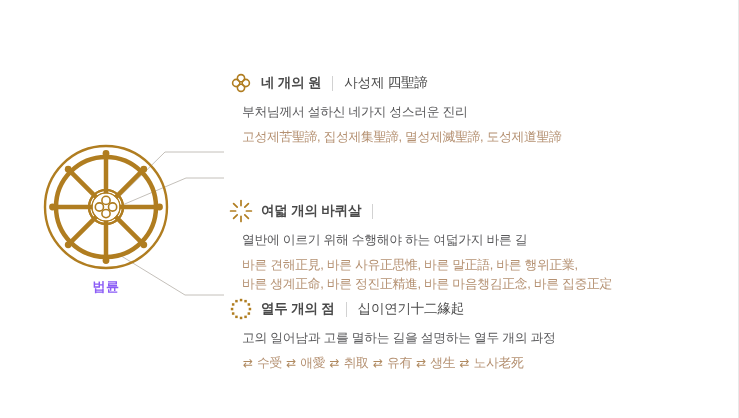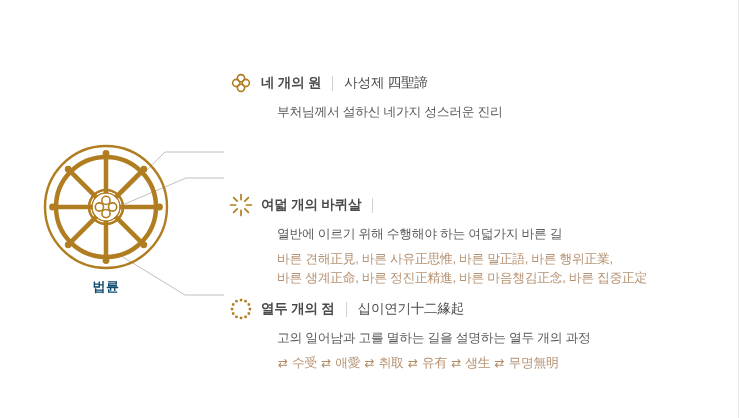--- a/index.html
+++ b/index.html
@@ -37,31 +37,31 @@
     left: 36px;
     top: 142px;
     width: 140px;
     text-align: center;
   }
   #wheel-svg { display: block; margin: 0 auto; }
   #wheel-caption {
     margin-top: 6px;
     font-size: 13px;
     font-weight: bold;
-    color: #0c4a6e;
+    color: #8b5cf6;
     letter-spacing: 0.5px;
   }
 
   
   .section {
     position: absolute;
     left: 228px;
   }
   #section-0 { top: 38px; }
-  #section-1 { top: 160px; }
+  #section-1 { top: 166px; }
   #section-2 { top: 264px; }
 
   .sec-head {
     display: flex;
     align-items: center;
     height: 26px;
     margin-top: 32px;
   }
   .sec-icon {
     width: 26px;
@@ -87,21 +87,21 @@
     flex: 0 0 1px;
   }
   .sec-title-hanja {
     font-size: 13.5px;
     font-weight: normal;
     color: #4a4a4a;
     white-space: nowrap;
     letter-spacing: -0.2px;
   }
   .sec-body {
-    margin-left: 49px;
+    margin-left: 14px;
     margin-top: 6px;
   }
   .desc-line {
     font-size: 12.8px;
     color: #59595b;
     line-height: 19px;
     white-space: nowrap;
     letter-spacing: -0.3px;
   }
   .terms-line {
@@ -182,20 +182,23 @@
             <circle cx="16.8" cy="12" r="3.6"></circle>
           </g>
         </svg>
       </span>
       <span class="sec-title-ko">네 개의 원</span>
       <span class="sec-divider"></span>
       <span class="sec-title-hanja">사성제 四聖諦</span>
     </div>
     <div class="sec-body">
       <div class="desc-line">부처님께서 설하신 네가지 성스러운 진리</div>
+      <div class="terms-block">
+        <div class="terms-line">고성제苦聖諦, 집성제集聖諦, 멸성제滅聖諦, 도성제道聖諦</div>
+      </div>
     </div>
   </div>
 
   <div class="section" id="section-1">
     <div class="sec-head">
       <span class="sec-icon">
         <svg width="24" height="24" viewBox="0 0 24 24">
           <g stroke="#b07d20" stroke-width="1.7" stroke-linecap="round">
             <line x1="12" y1="1.6" x2="12" y2="6.6"></line>
             <line x1="12" y1="17.4" x2="12" y2="22.4"></line>
@@ -240,18 +243,18 @@
           </g>
         </svg>
       </span>
       <span class="sec-title-ko">열두 개의 점</span>
       <span class="sec-divider"></span>
       <span class="sec-title-hanja">십이연기十二緣起</span>
     </div>
     <div class="sec-body">
       <div class="desc-line">고의 일어남과 고를 멸하는 길을 설명하는 열두 개의 과정</div>
       <div class="terms-block">
-        <div class="terms-line" id="chain-line-2"><span class="arrow">⇄</span> <span>수受</span> <span class="arrow">⇄</span> <span>애愛</span> <span class="arrow">⇄</span> <span>취取</span> <span class="arrow">⇄</span> <span>유有</span> <span class="arrow">⇄</span> <span>생生</span> <span class="arrow">⇄</span> <span>무명無明</span></div>
+        <div class="terms-line" id="chain-line-2"><span class="arrow">⇄</span> <span>수受</span> <span class="arrow">⇄</span> <span>애愛</span> <span class="arrow">⇄</span> <span>취取</span> <span class="arrow">⇄</span> <span>유有</span> <span class="arrow">⇄</span> <span>생生</span> <span class="arrow">⇄</span> <span>노사老死</span></div>
       </div>
     </div>
   </div>
 
 </div>
 
 </body></html>

